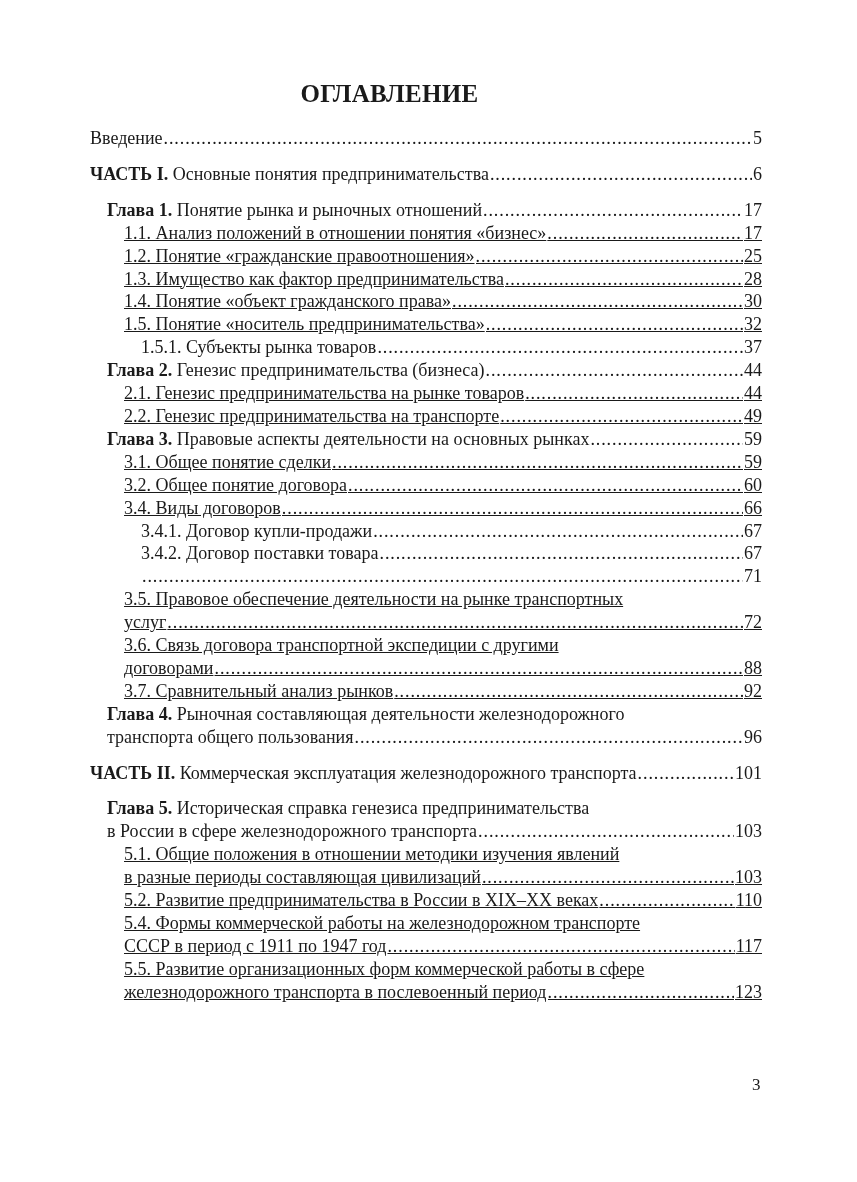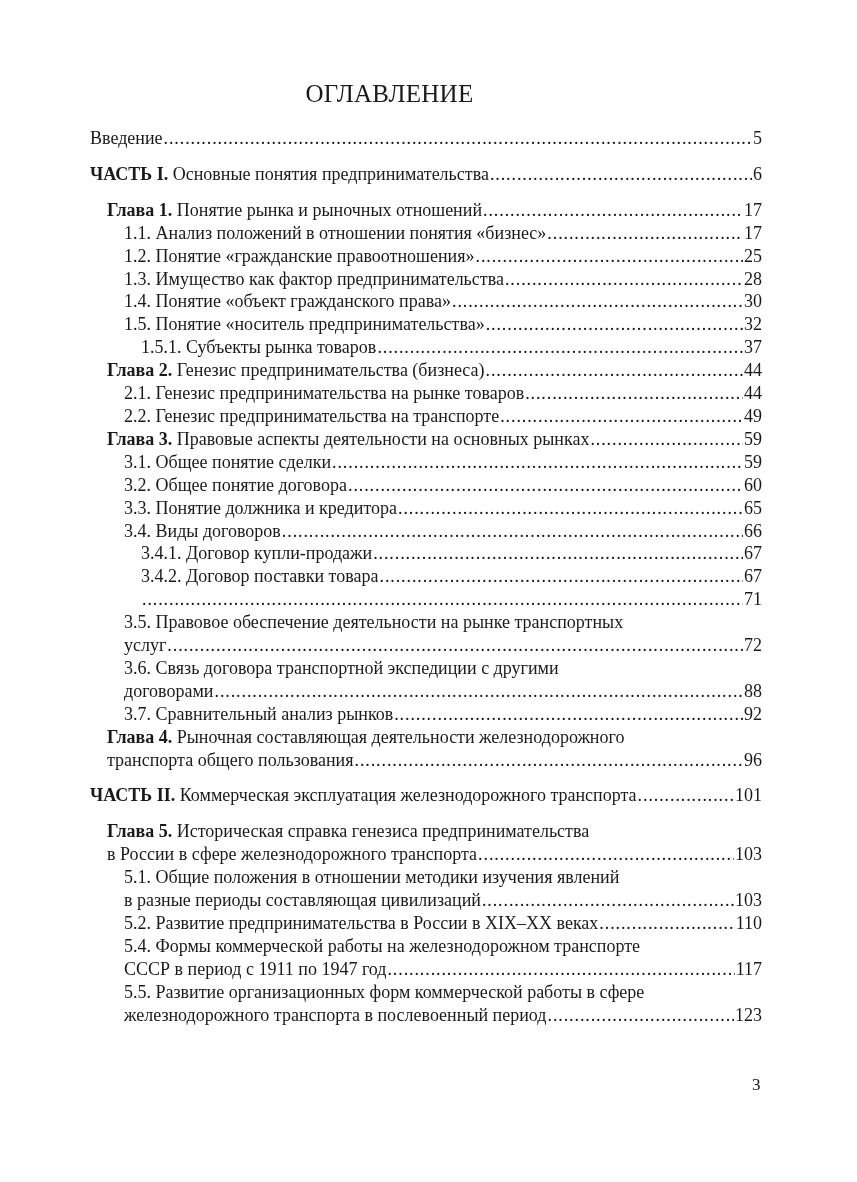--- a/index.html
+++ b/index.html
@@ -3,42 +3,42 @@
   <meta charset="utf-8">
   <style>
     html, body { margin: 0; padding: 0; background: #ffffff; }
     body {
       width: 857px; height: 1182px; position: relative; overflow: hidden;
       font-family: "Liberation Serif", "DejaVu Serif", serif;
       color: #1a1a1a;
     }
     .page-title {
       position: absolute; left: 0; width: 779px; top: 80px;
-      text-align: center; font-weight: normal; font-size: 25px; letter-spacing: 0.3px;
+      text-align: center; font-weight: bold; font-size: 25px; letter-spacing: 0.3px;
     }
     .toc {
       position: absolute; left: 90px; top: 127px; width: 672px;
       font-size: 18px; line-height: 22.9px;
     }
     .entry { position: relative; }
     .entry.gap { margin-top: 13px; }
     .line { display: flex; align-items: center; white-space: nowrap; }
     .line .txt { flex: 0 0 auto; }
     .line .dots {
       flex: 1 1 auto; overflow: hidden; white-space: nowrap;
       margin: 0 1px; letter-spacing: 0.9px; color: #1a1a1a;
     }
     .line .dots::after {
       content: "....................................................................................................................................................................................................................................................";
     }
     .line .pg { flex: 0 0 auto; text-align: right; }
     .pre { display: block; white-space: nowrap; }
     .lvl0 { padding-left: 0; }
     .lvl1 { padding-left: 17px; }
-    .lvl2 { padding-left: 34px; }
+    .lvl2 { padding-left: 34px; text-decoration: underline; }
     .lvl3 { padding-left: 51px; }
     b { font-weight: bold; }
     .folio {
       position: absolute; left: 752px; top: 1075px; font-size: 17px;
     }
   </style>
 </head>
 <body>
 
 <div class="page-title">ОГЛАВЛЕНИЕ</div>
@@ -144,27 +144,20 @@
     </div>
     <div class="entry lvl2">
       <div class="line">
         <span class="txt"><span>3.2. Общее понятие договора</span></span>
         <span class="dots"></span>
         <span class="pg">60</span>
       </div>
     </div>
     <div class="entry lvl2">
       <div class="line">
-        <span class="txt"><span>3.3. Понятие должника и кредитора</span></span>
-        <span class="dots"></span>
-        <span class="pg">65</span>
-      </div>
-    </div>
-    <div class="entry lvl2">
-      <div class="line">
         <span class="txt"><span>3.4. Виды договоров</span></span>
         <span class="dots"></span>
         <span class="pg">66</span>
       </div>
     </div>
     <div class="entry lvl3">
       <div class="line">
         <span class="txt"><span>3.4.1. Договор купли-продажи</span></span>
         <span class="dots"></span>
         <span class="pg">67</span>

